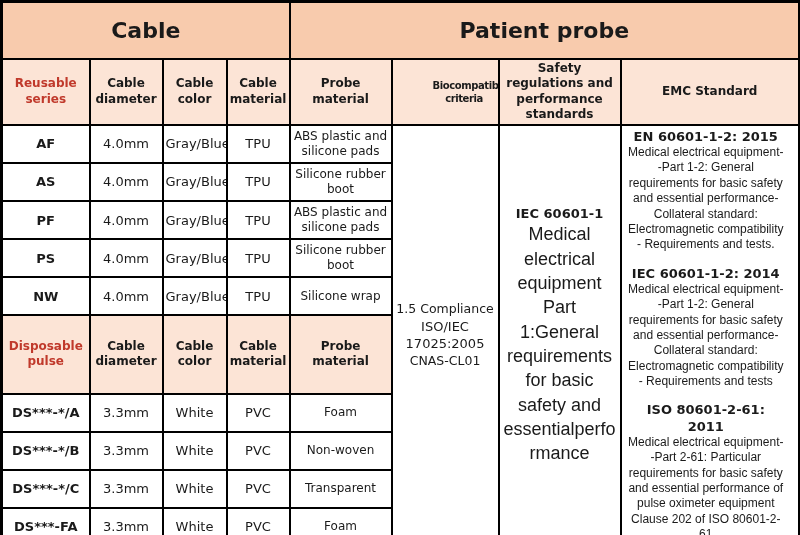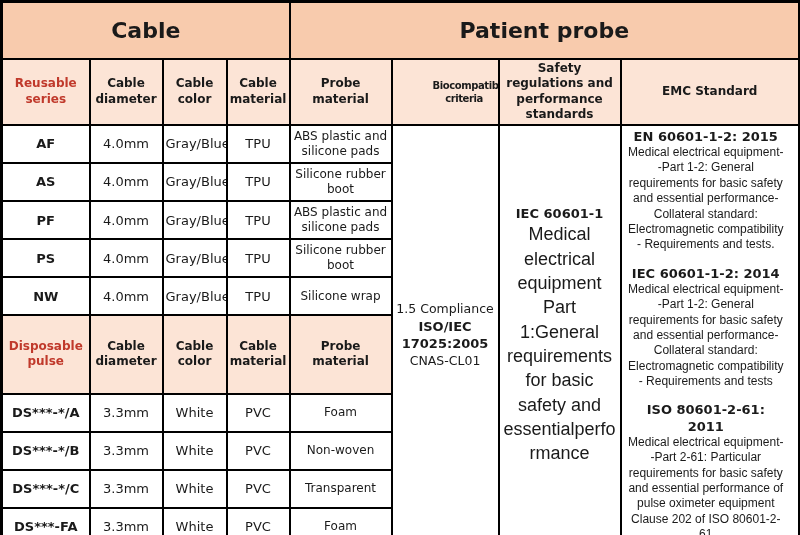--- a/index.html
+++ b/index.html
@@ -44,21 +44,21 @@
     font-size:12px;font-weight:bold;line-height:1.3;
   }
   th.sub.red{color:var(--series_red,#C0392B);}
   th.sub.tight{font-size:10px;letter-spacing:-0.4px;padding-left:40px;}
   
   td{background:var(--cell_bg,#fff);font-size:13px;}
   td.series{font-weight:bold;font-size:13px;}
   td.probe{font-size:12px;line-height:1.25;}
   
   td.bio{font-size:12.5px;line-height:1.35;}
-  td.bio .bold{font-weight:bold;font-size:13px;}
+  td.bio .bold{font-weight:normal;font-size:13px;}
   td.safety{font-size:12px;line-height:1.35;border-radius:16px;}
   td.safety .heading{font-weight:bold;font-size:13px;}
   td.safety .body{white-space:pre-line;overflow-wrap:break-word;
     font-family:"Liberation Sans",sans-serif;font-size:18px;}
   td.emc{
     text-align:center;vertical-align:top;padding:3px 13px 2px 5px;
     font-family:"Liberation Sans",sans-serif;
   }
   td.emc .block{margin-bottom:13px;}
   td.emc .block:last-child{margin-bottom:0;}

